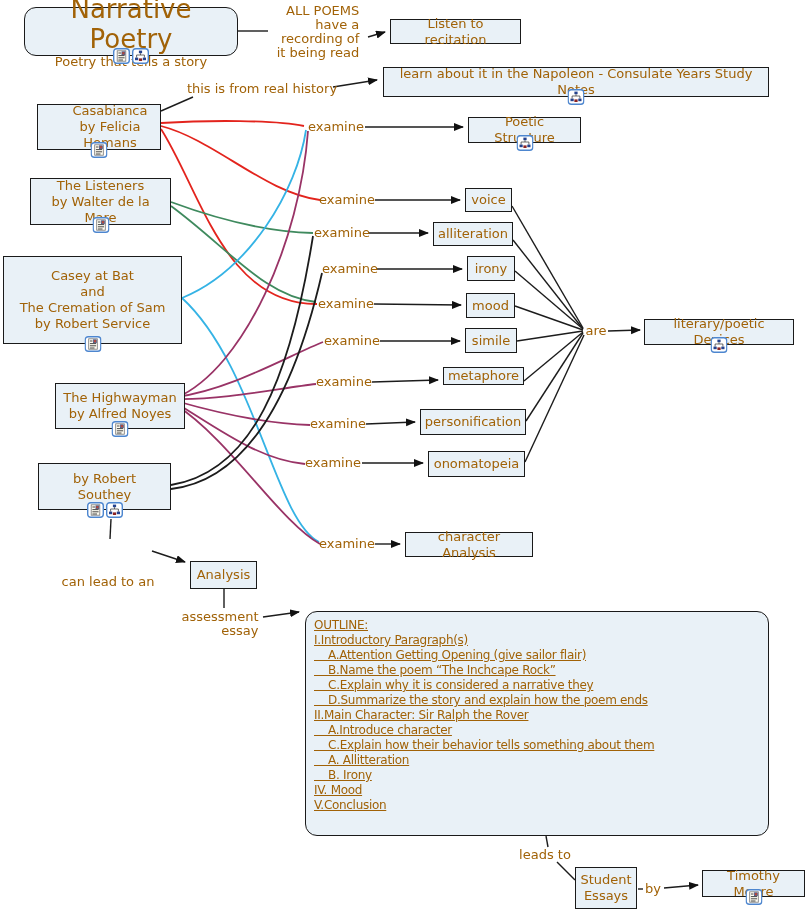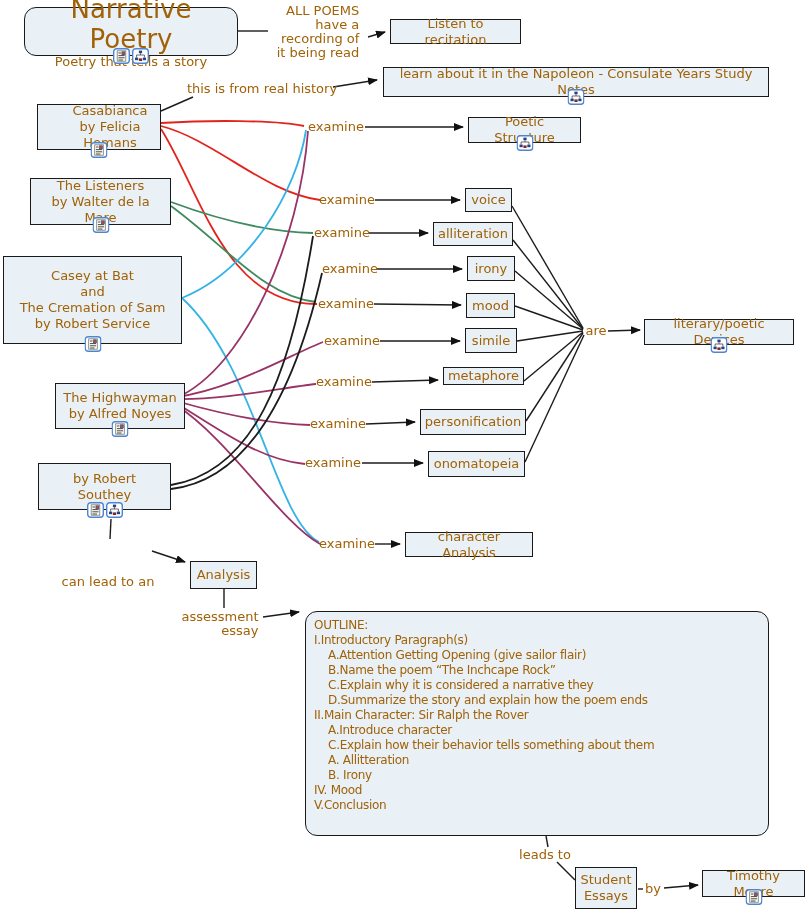--- a/index.html
+++ b/index.html
@@ -14,21 +14,21 @@
     background:#e9f1f7;border:1.4px solid #1a1a1a;border-radius:0;
     display:flex;flex-direction:column;align-items:center;justify-content:center;
     font-size:13px;line-height:16px;text-align:center;padding:2px 6px;
   }
   .node .t-big{font-size:26px;line-height:30px;}
   .node.outline-box{
     align-items:flex-start;justify-content:flex-start;text-align:left;
     padding:6px 8px;font-size:12px;line-height:15px;letter-spacing:-0.3px;
     border-radius:12px;
   }
-  .node.outline-box div{white-space:pre;}
+  .node.outline-box div{white-space:pre;text-decoration:underline;}
   .icons{
     position:absolute;left:50%;bottom:-9px;transform:translateX(-50%);
     display:flex;gap:2px;z-index:3;
   }
   .icons .ic{display:block;width:17px;height:16px;}
   .link-label{
     position:absolute;z-index:2;transform:translate(-50%,-50%);
     font-size:13px;line-height:14px;text-align:right;white-space:nowrap;
   }
 </style>

